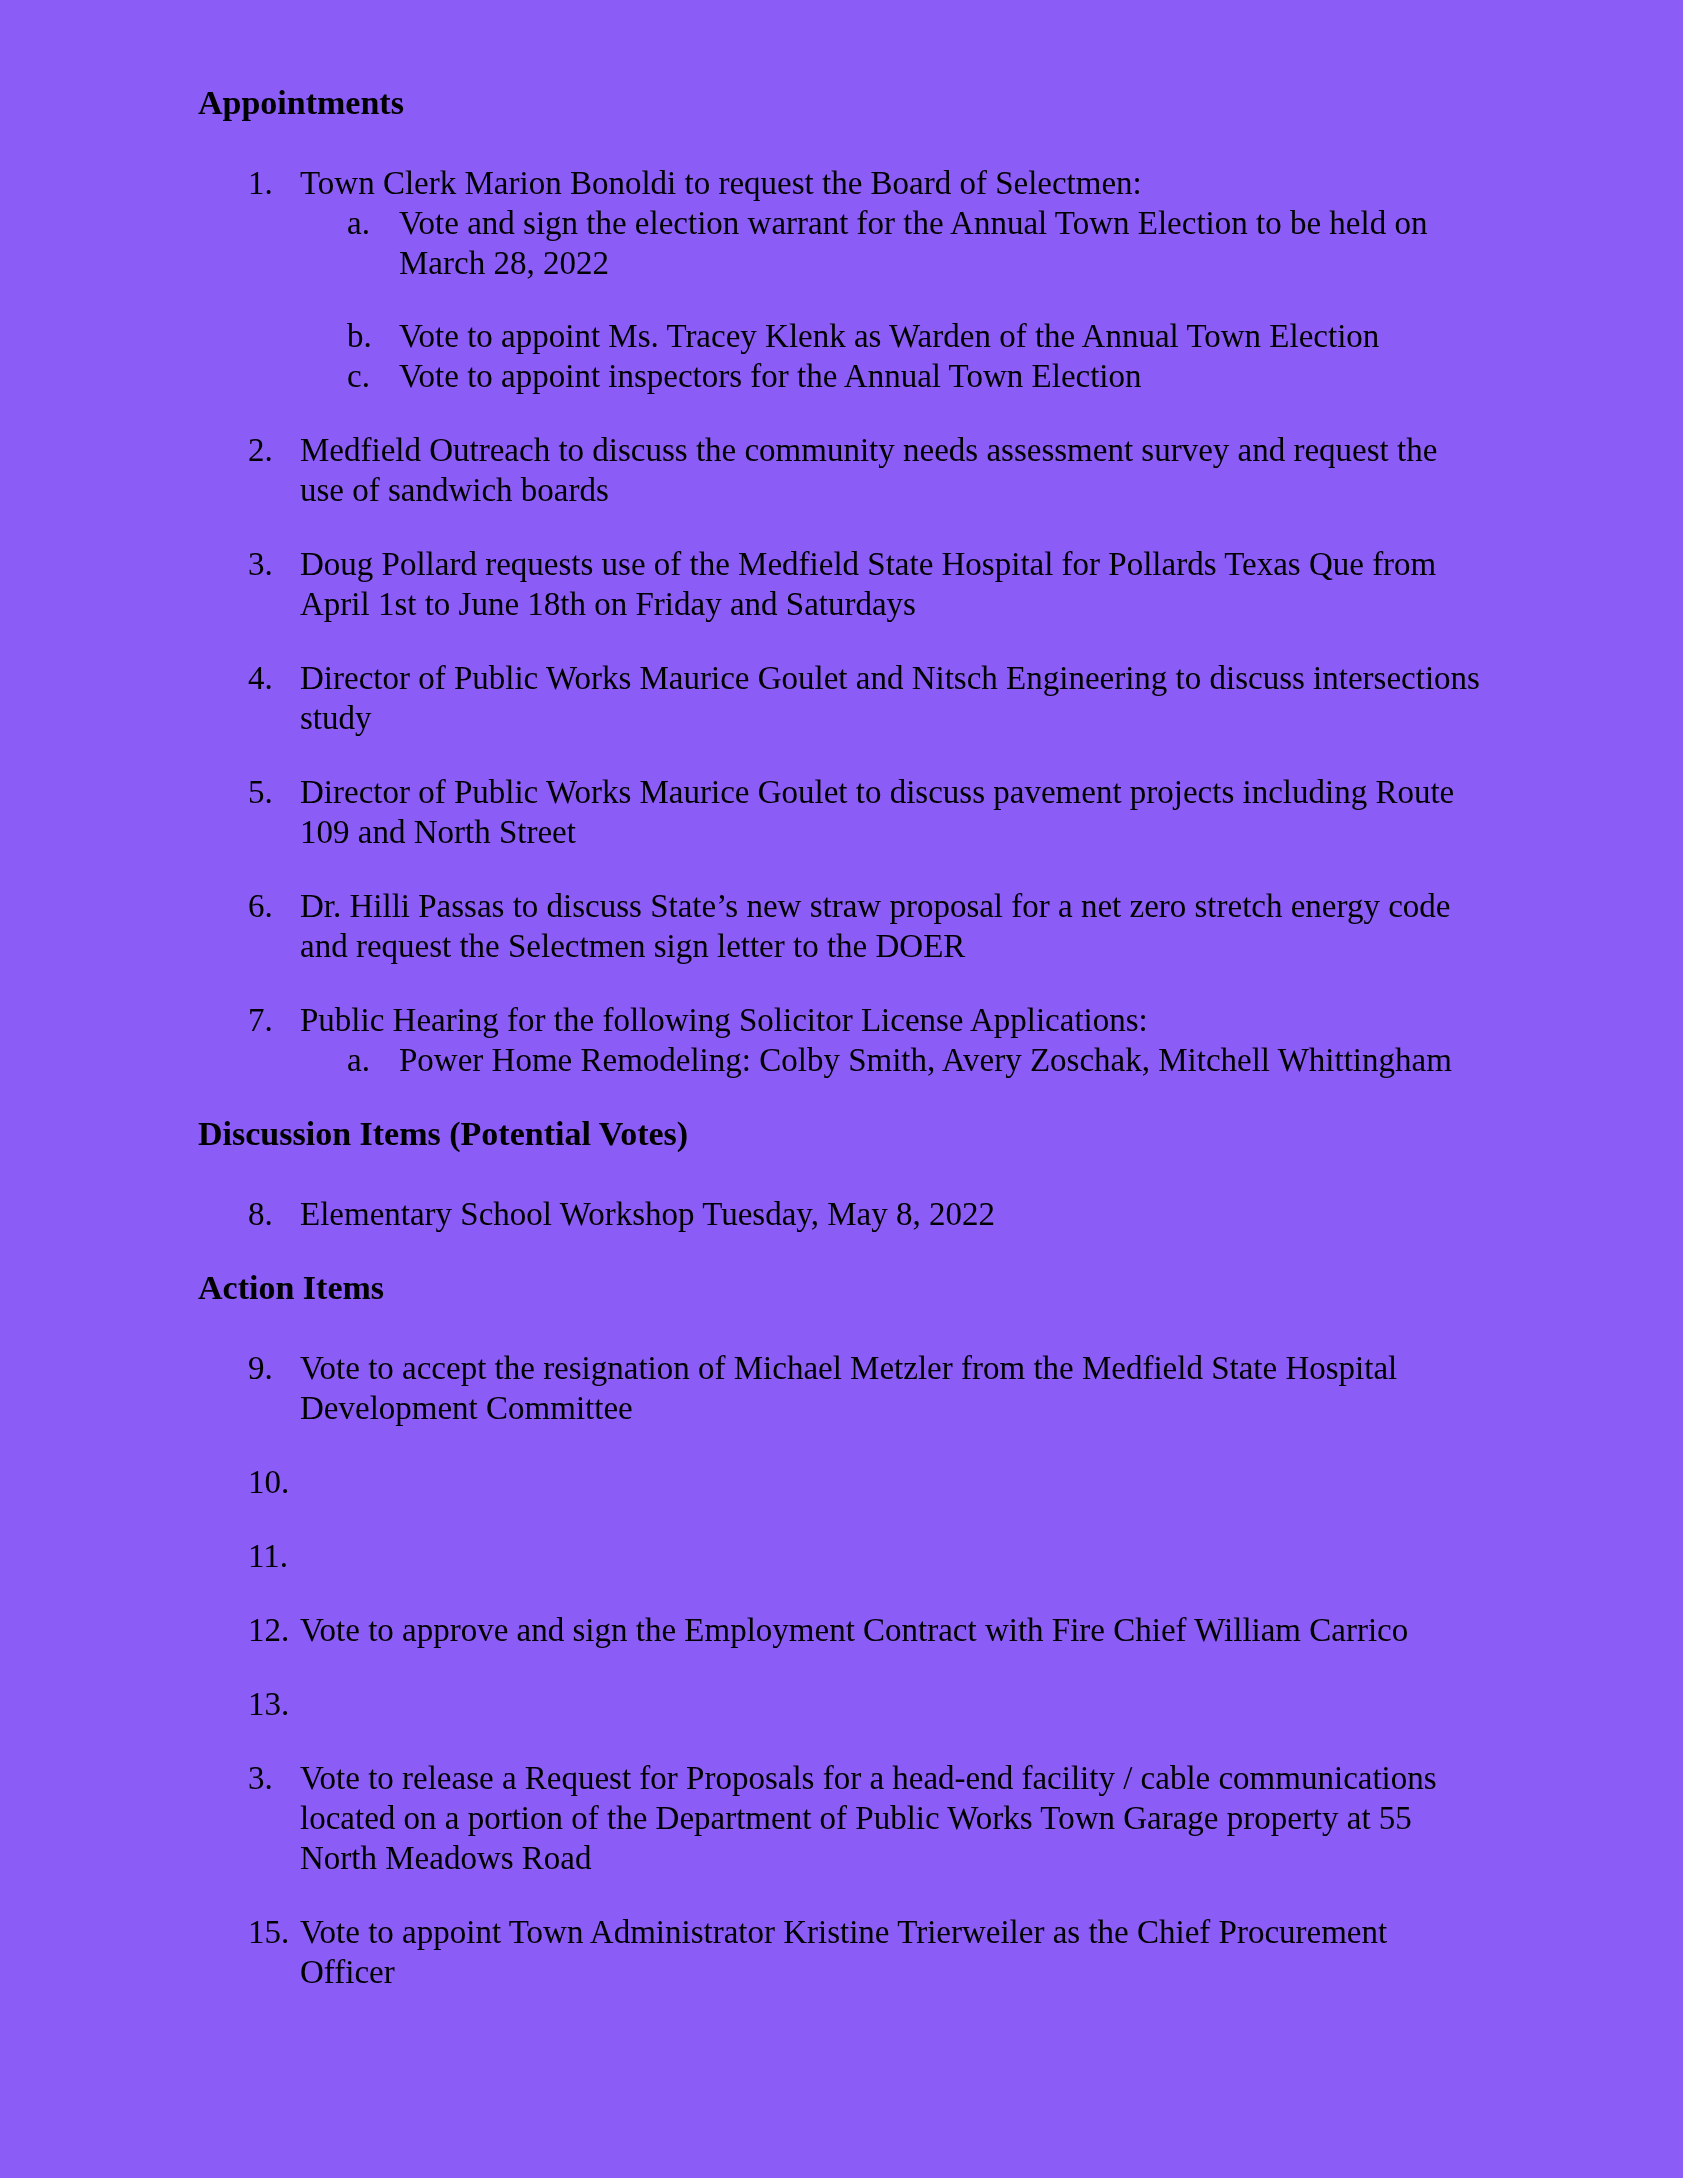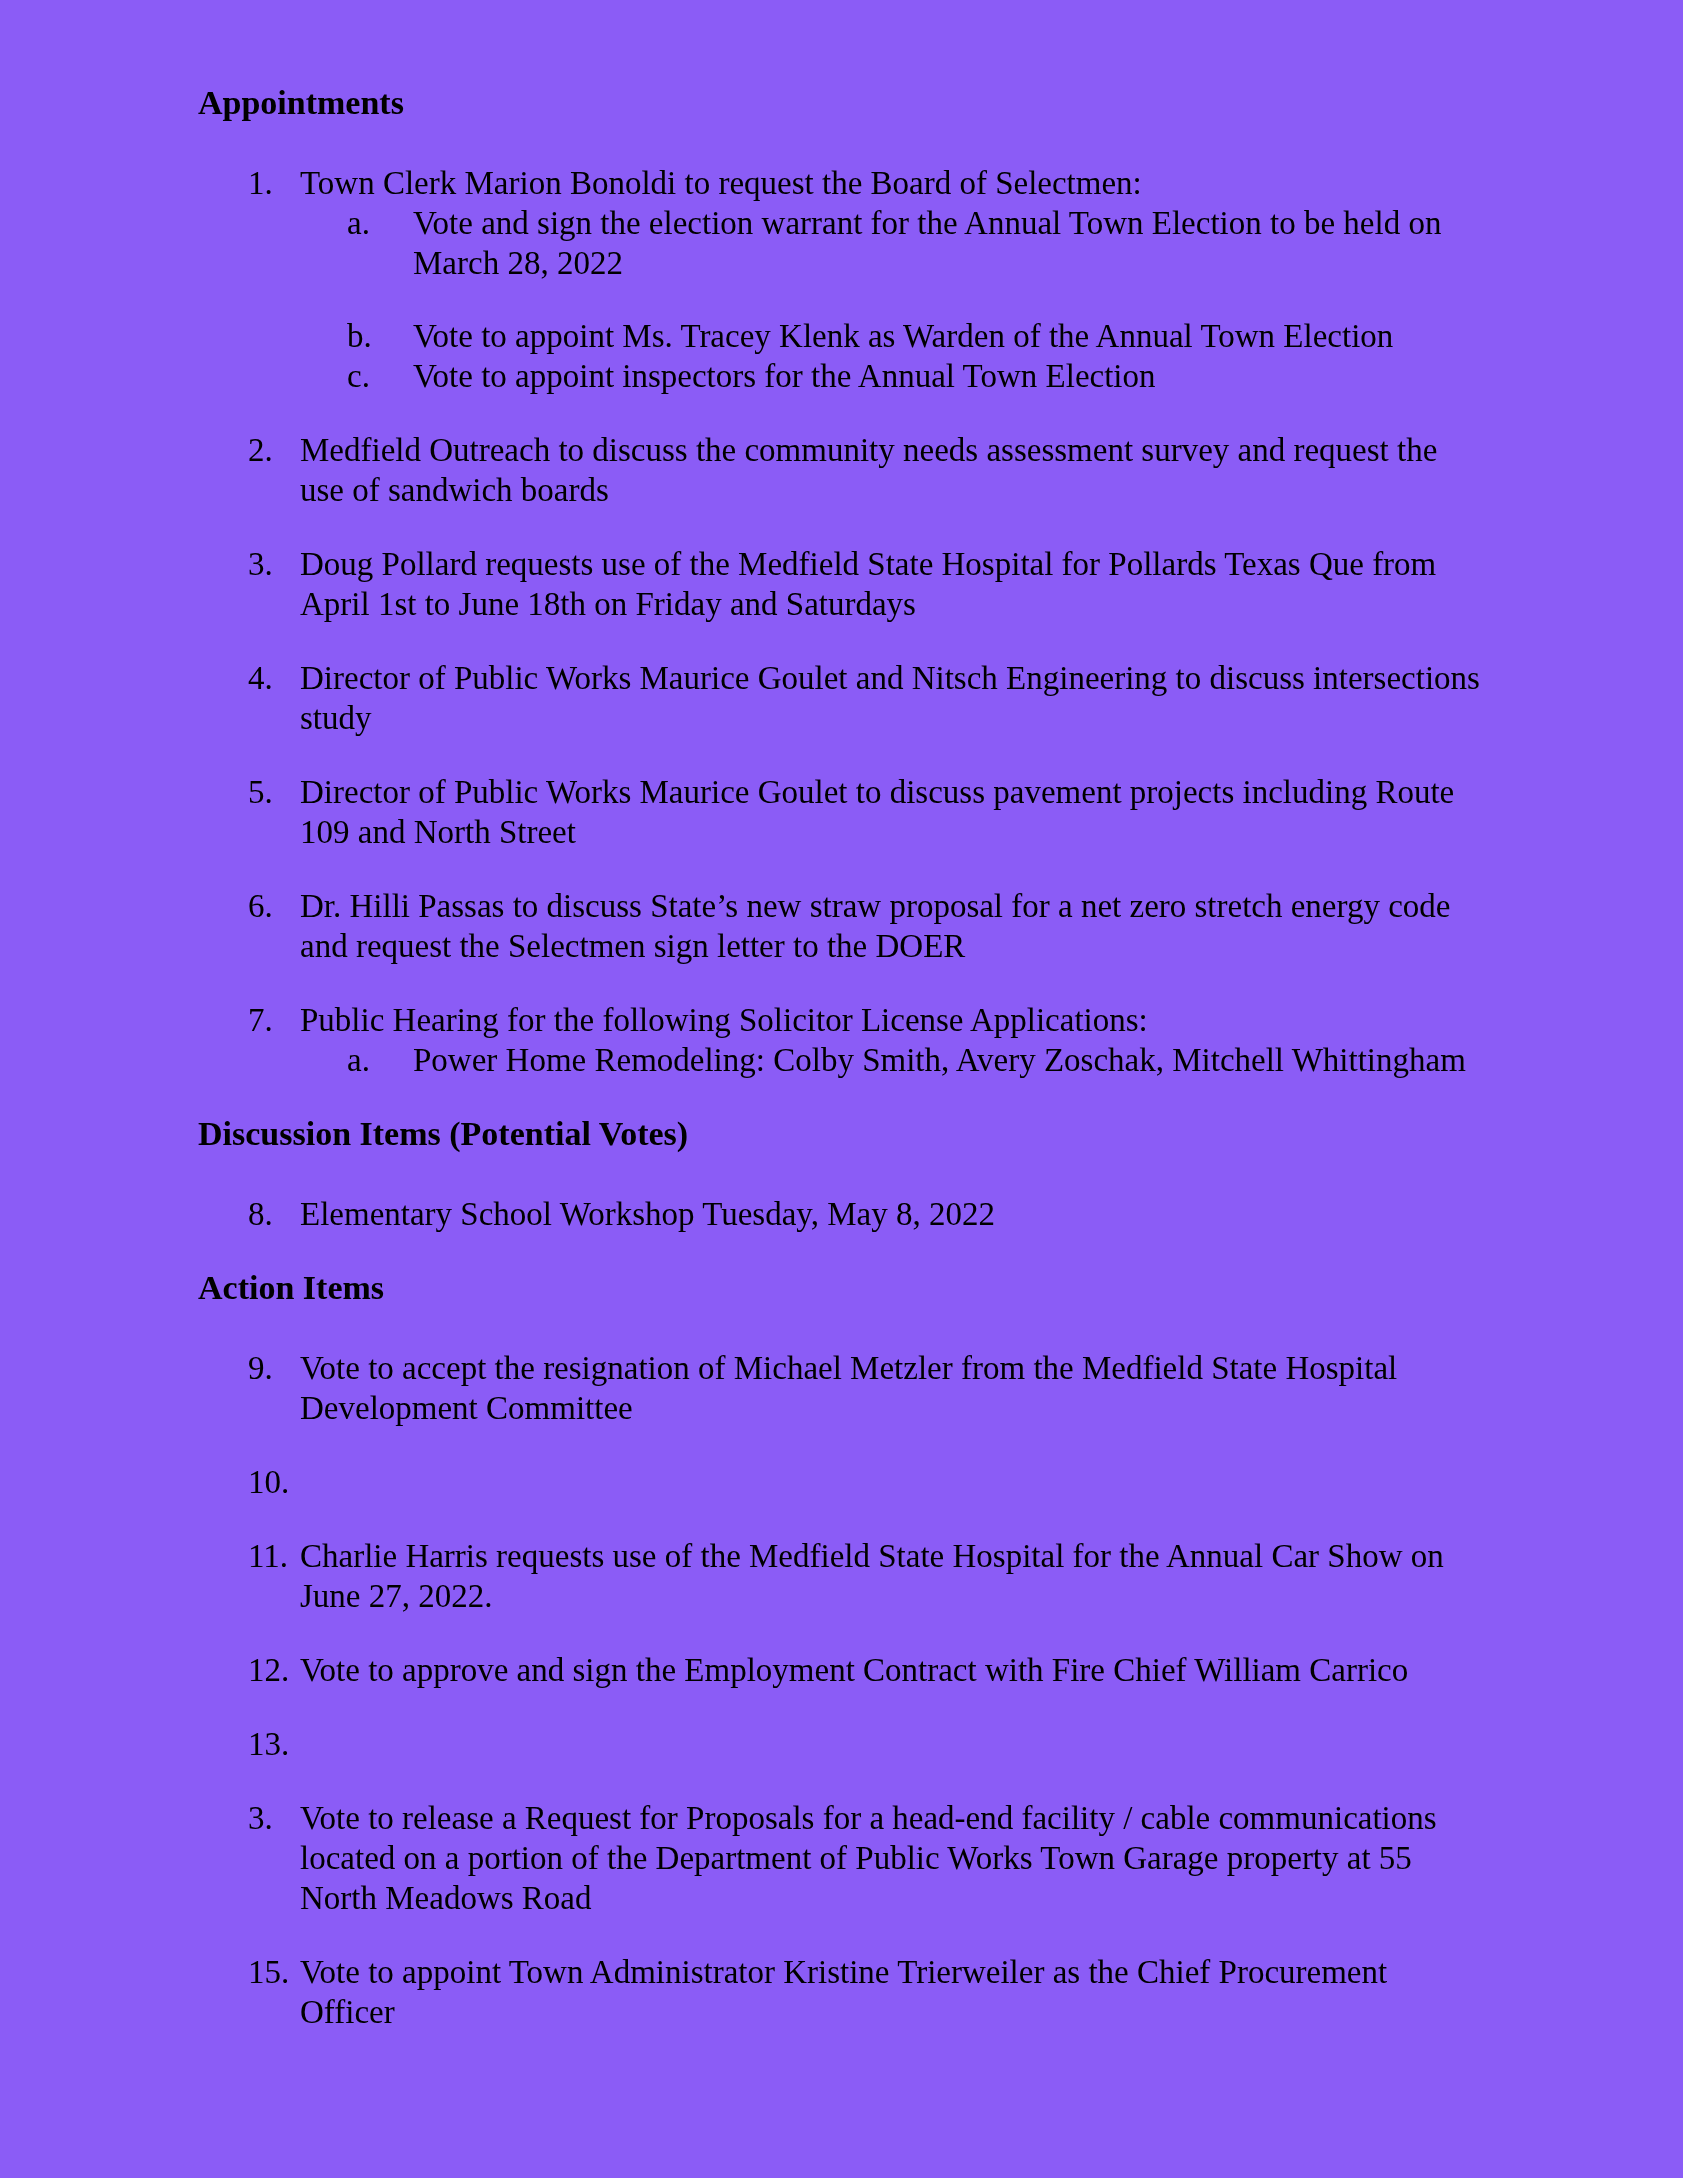--- a/index.html
+++ b/index.html
@@ -63,21 +63,20 @@
   .subitem.gap-after {
     margin-bottom: 33px;
   }
   .subitem-letter {
     flex: 0 0 52px;
   }
   .subitem-text {
     flex: 0 1 auto;
     width: 1086px;
     max-width: 1086px;
-    margin-left: 14px;
   }
 </style>
 </head>
 <body>
 
 <div class="page">
 
   <section class="section">
     <h2 class="section-title">Appointments</h2>
     <ol class="items">
@@ -165,23 +164,20 @@
         <span class="item-number">9.</span>
         <div class="item-body">
           <span class="item-text">Vote to accept the resignation of Michael Metzler from the Medfield State Hospital Development Committee</span>
         </div>
       </li>
       <li class="item">
         <span class="item-number">10.</span>
       </li>
       <li class="item">
         <span class="item-number">11.</span>
-        <div class="item-body">
-          <span class="item-text">Charlie Harris requests use of the Medfield State Hospital for the Annual Car Show on June 27, 2022.</span>
-        </div>
       </li>
       <li class="item">
         <span class="item-number">12.</span>
         <div class="item-body">
           <span class="item-text">Vote to approve and sign the Employment Contract with Fire Chief William Carrico</span>
         </div>
       </li>
       <li class="item">
         <span class="item-number">13.</span>
       </li>

